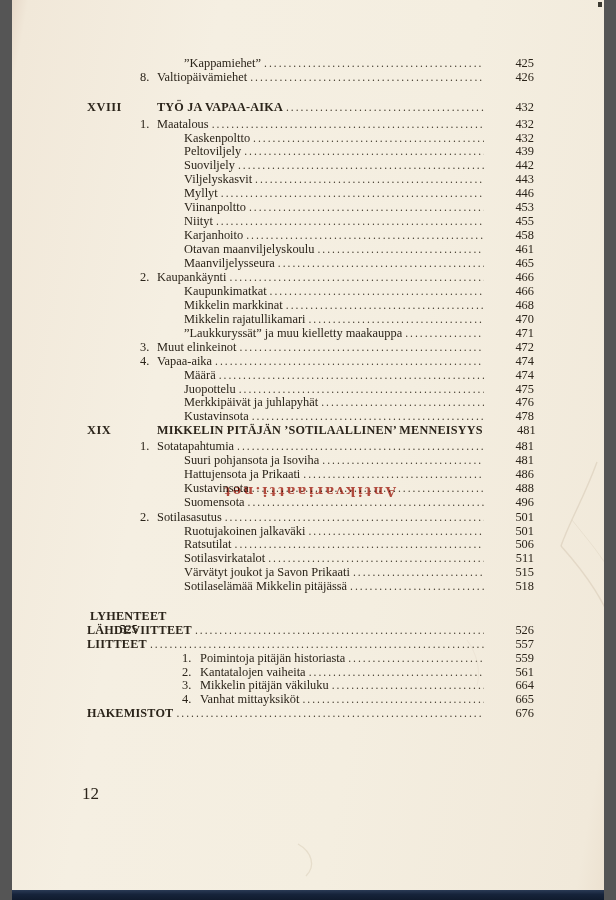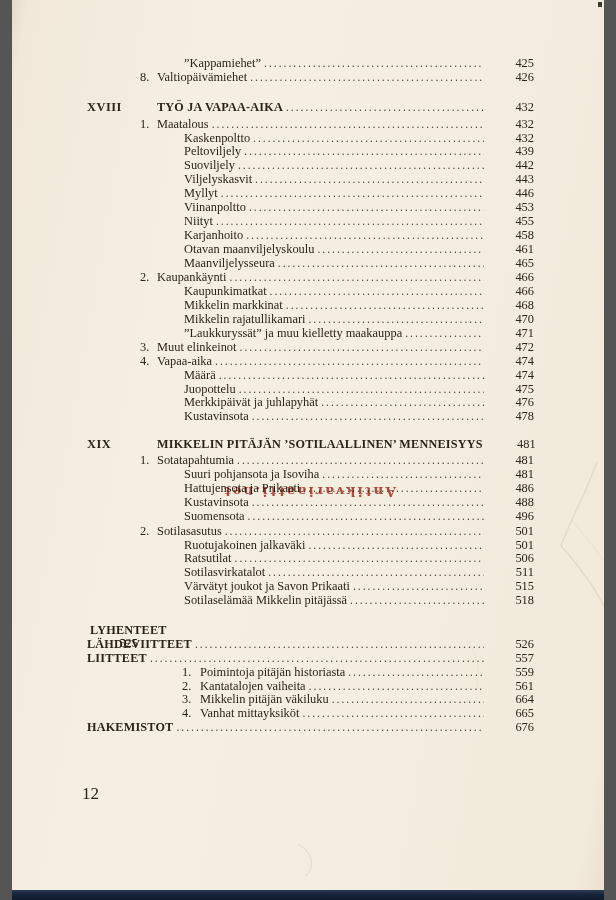--- a/index.html
+++ b/index.html
@@ -219,21 +219,21 @@
         <span class="label">Merkkipäivät ja juhlapyhät</span>
         <span class="dots"></span>
         <span class="pg">476</span>
       </div>
       <div class="row lvl-sub">
         <span class="sp"></span>
         <span class="label">Kustavinsota</span>
         <span class="dots"></span>
         <span class="pg">478</span>
       </div>
-      <div class="row lvl-chapter" style="margin-top: 14px;">
+      <div class="row lvl-chapter" style="">
         <span class="num">XIX</span>
         <span class="label">MIKKELIN PITÄJÄN ’SOTILAALLINEN’ MENNEISYYS</span>
         <span class="dots"></span>
         <span class="pg">481</span>
       </div>
       <div class="row lvl-item" style="margin-top: 2px;">
         <span class="sp"></span>
         <span class="num">1.</span>
         <span class="label">Sotatapahtumia</span>
         <span class="dots"></span>

